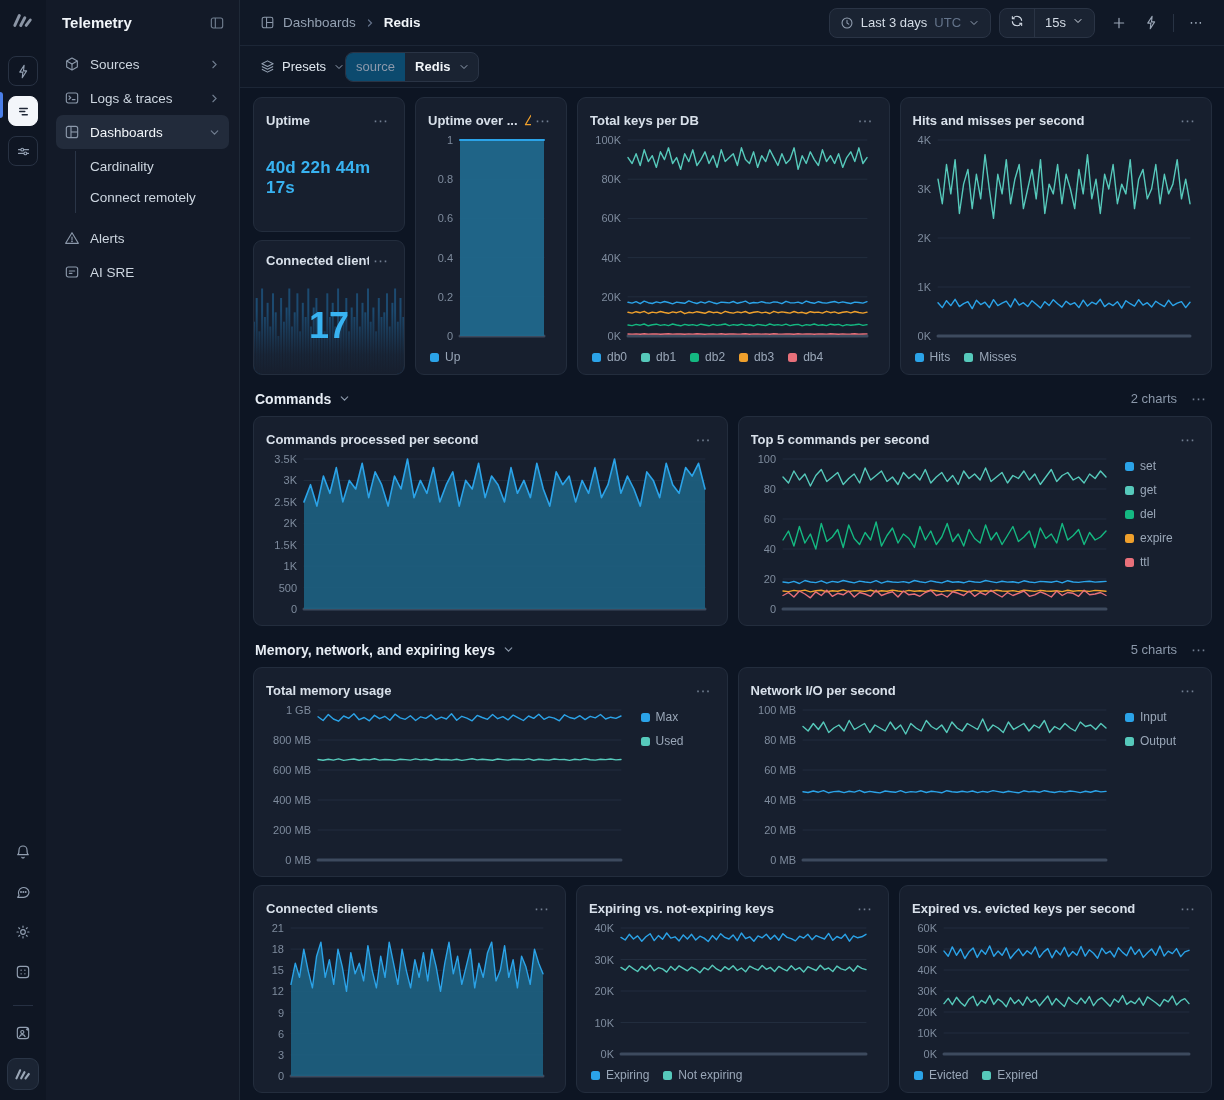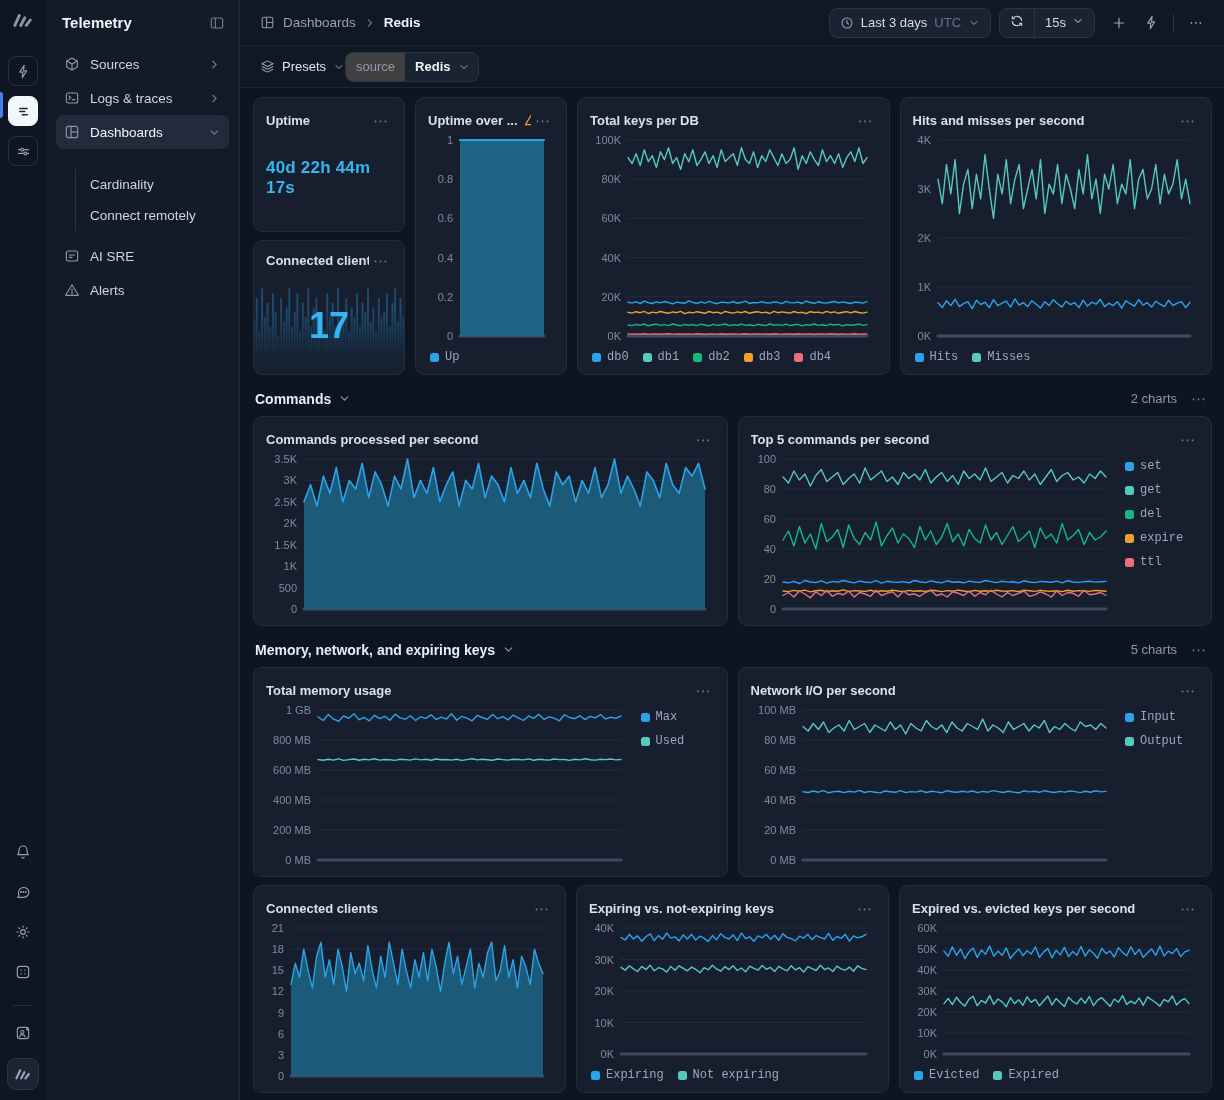--- a/index.html
+++ b/index.html
@@ -26,21 +26,21 @@
   .side-head { display:flex; align-items:center; justify-content:space-between; padding:14px 14px 16px 16px; }
   .side-title { font-size:15px; font-weight:700; color:#f1f5f9; }
   .collapse-btn { background:none; border:none; color:#717e90; cursor:pointer; display:flex; }
   .nav { padding:0 10px; }
   .nav-item { display:flex; align-items:center; gap:10px; padding:9px 8px; border-radius:7px; color:#cdd6e0;
     font-size:13.5px; cursor:pointer; }
   .nav-item .ic { color:#8c99ab; display:flex; }
   .nav-item .grow { flex:1; }
   .nav-item .chev { color:#717e90; display:flex; }
   .nav-item.active { background:#222b3b; color:#f1f5f9; }
-  .subnav { margin:20px 0 2px 19px; border-left:1px solid #2a3547; }
+  .subnav { margin:2px 0 2px 19px; border-left:1px solid #2a3547; }
   .subnav .nav-item { padding:8px 8px 8px 14px; border-radius:0 7px 7px 0; }
   .nav-gap { height:6px; }
 
   
   .main { flex:1; display:flex; flex-direction:column; min-width:0; background:#0d1523; }
   .topbar { height:46px; flex:0 0 46px; display:flex; align-items:center; padding:0 14px 0 20px;
     border-bottom:1px solid #1c2636; background:#101826; }
   .crumb { display:flex; align-items:center; gap:8px; font-size:13.5px; color:#94a1b2; }
   .crumb .ic { color:#8c99ab; display:flex; }
   .crumb .sep { color:#64728a; display:flex; }
@@ -59,21 +59,21 @@
     justify-content:center; width:28px; height:28px; border-radius:6px; }
   .tb-icons { display:flex; align-items:center; gap:4px; margin-left:10px; }
   .tb-vdiv { width:1px; height:18px; background:#283344; margin:0 4px; }
 
   .filterbar { height:42px; flex:0 0 42px; display:flex; align-items:center; gap:0; padding:0 20px;
     border-bottom:1px solid #1c2636; background:#101826; }
   .presets { display:flex; align-items:center; gap:7px; color:#dfe6ee; font-size:13px; cursor:pointer; background:none; border:none; }
   .presets .ic, .presets .chev { color:#93a0b2; display:flex; }
   .filter-pill { display:flex; align-items:center; border:1px solid #2a3445; border-radius:8px; background:#1a2332;
     height:30px; overflow:hidden; cursor:pointer; }
-  .filter-pill .key { padding:0 10px; background:#404040; color:#8d99ab; font-size:13px; height:100%;
+  .filter-pill .key { padding:0 10px; background:#0c4a6e; color:#8d99ab; font-size:13px; height:100%;
     display:flex; align-items:center; }
   .filter-pill .val { padding:0 8px 0 10px; color:#f1f5f9; font-weight:600; font-size:13px; display:flex;
     align-items:center; gap:7px; }
   .filter-pill .chev { color:#93a0b2; display:flex; }
 
   .content { flex:1; overflow:hidden; padding:9px 12px 8px 13px; }
 
   .row1 { display:grid; grid-template-columns:152px 152px 1fr 1fr; gap:10px; }
   .row1 .chart-card { height:278px; }
   .col-stack { display:flex; flex-direction:column; gap:8px; }
@@ -96,21 +96,21 @@
     text-overflow:ellipsis; display:flex; align-items:center; gap:6px; }
   .warn-wrap { position:relative; display:inline-flex; color:#efa02c; flex:0 0 auto; }
   .dots { background:none; border:none; color:#717e90; font-size:15px; line-height:1; cursor:pointer; padding:2px 4px; }
   .chart-body { flex:1; display:flex; flex-direction:column; min-height:0; }
   .chart-body.with-right { flex-direction:row; }
   .chart { flex:1; min-height:0; min-width:0; }
   .tick { fill:#7e8b9d; font-size:11px; }
   .legend { display:flex; gap:14px; padding:4px 2px 0; flex:0 0 22px; align-items:center; }
   .legend.right { flex-direction:column; gap:10px; width:84px; flex:0 0 84px; padding:8px 0 0 10px;
     align-items:flex-start; justify-content:flex-start; }
-  .legend-item { display:inline-flex; align-items:center; gap:6px; font-size:12px; color:#9aa7b8; cursor:pointer;font-family:Liberation Mono, monospace; }
+  .legend-item { display:inline-flex; align-items:center; gap:6px; font-size:12px; color:#9aa7b8; cursor:pointer; }
   .legend-item i { width:9px; height:9px; border-radius:2.5px; display:inline-block; }
 
   
   .stat-card { position:relative; overflow:hidden; }
   .stat-value { flex:1; display:flex; align-items:center; justify-content:center; font-size:17px; font-weight:700;
     color:#38b3f2; letter-spacing:0.2px; }
   .mini-wrap { position:absolute; left:0; right:0; top:36px; bottom:0; }
   .mini-chart { position:absolute; inset:0; }
   .mini-fade { position:absolute; inset:0; background:linear-gradient(180deg, rgba(23,31,46,0) 35%, rgba(23,31,46,0.85) 80%, #171f2e 100%); pointer-events:none; }
   .mini-value { position:absolute; inset:0; display:flex; align-items:center; justify-content:center;
@@ -259,36 +259,36 @@
         <div class="nav-item">
           <span class="grow">Cardinality</span>
         </div>
         <div class="nav-item">
           <span class="grow">Connect remotely</span>
         </div>
       </div>
       <div class="nav-gap"></div>
       <div class="nav-item">
         <span class="ic">
-            <svg width="16" height="16" viewBox="0 0 24 24" fill="none" stroke="currentColor" stroke-width="1.7" stroke-linecap="round">
-              <rect x="3.5" y="4.5" width="17" height="15" rx="3"></rect>
-              <path d="M8 10.5h8M8 14h4"></path>
-            </svg>
-          </span>
-        <span class="grow">AI SRE</span>
-      </div>
-      <div class="nav-item">
-        <span class="ic">
             <svg width="16" height="16" viewBox="0 0 24 24" fill="none" stroke="currentColor" stroke-width="1.7" stroke-linejoin="round">
               <path d="M12 4 21.5 20h-19L12 4z"></path>
               <path d="M12 10.5v4" stroke-linecap="round"></path>
               <circle cx="12" cy="17" r="0.5" fill="currentColor"></circle>
             </svg>
           </span>
         <span class="grow">Alerts</span>
+      </div>
+      <div class="nav-item">
+        <span class="ic">
+            <svg width="16" height="16" viewBox="0 0 24 24" fill="none" stroke="currentColor" stroke-width="1.7" stroke-linecap="round">
+              <rect x="3.5" y="4.5" width="17" height="15" rx="3"></rect>
+              <path d="M8 10.5h8M8 14h4"></path>
+            </svg>
+          </span>
+        <span class="grow">AI SRE</span>
       </div>
     </div>
   </div>
 
   <div class="main">
 
     <div class="topbar">
       <div class="crumb">
         <span class="ic">
             <svg width="15" height="15" viewBox="0 0 24 24" fill="none" stroke="currentColor" stroke-width="1.7">

